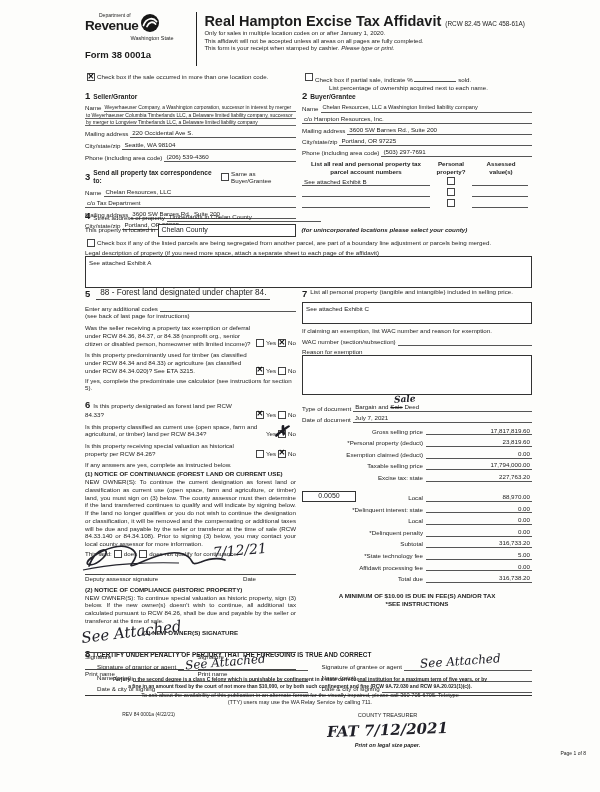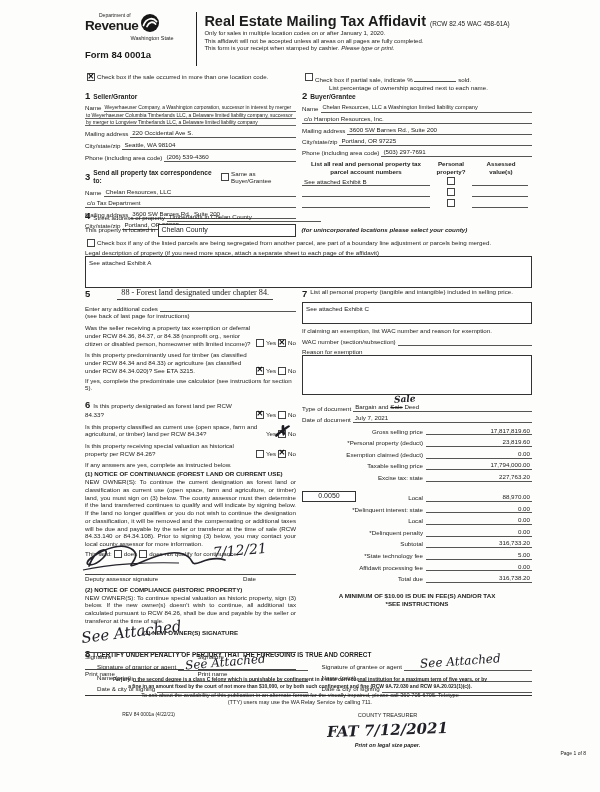--- a/index.html
+++ b/index.html
@@ -44,21 +44,21 @@
   .phead{display:flex;text-align:center;font-weight:bold;}
   .pc1{width:128px;}.pc2{width:42px;}.pc3{width:58px;}
   .prow{display:flex;align-items:flex-end;height:11px;}
   .prow .pl{width:124px;border-bottom:1px solid #555;padding:0 2px;}
   .prow .pcb{width:42px;text-align:center;}
   .prow .pv{width:56px;border-bottom:1px solid #555;height:8px;}
   
   .box{border:1px solid #333;background:#fff;padding:2px 3px;}
   .county-box{border:1px solid #333;background:#fff;padding:1px 3px;min-width:130px;font-size:7px;}
   
-  .code{font-size:8.2px;border-bottom:1px solid #444;display:inline-block;padding:0 4px 1px 4px;margin-left:24px;font-family:Liberation Serif, serif;}
+  .code{font-size:8.2px;border-bottom:1px solid #444;display:inline-block;padding:0 4px 1px 4px;margin-left:3px;}
   .q{display:flex;align-items:flex-end;margin-top:4px;}
   .q .qt{flex:1;}
   
   .taxrow{display:flex;align-items:flex-end;margin-top:2.6px;height:9px;}
   .tlabel{flex:1;text-align:right;padding-right:3px;white-space:nowrap;}
   .tval{width:104px;border-bottom:1px solid #555;text-align:right;padding-right:2px;white-space:nowrap;}
   .ratebox{border:1px solid #333;background:#fff;width:52px;text-align:center;font-size:7px;flex:none;margin-right:4px;}
   
   .hw{font-family:"DejaVu Serif",serif;font-style:italic;color:#202028;}
   .sigline{border-bottom:1px solid #444;height:10px;}
@@ -96,25 +96,25 @@
             <div class="rev">Revenue</div>
           </div>
           <span style="margin-left:2px;">
             <svg width="20" height="20" viewBox="0 0 20 20">
                 <circle cx="10" cy="10" r="9" fill="#161616"></circle>
                 <path d="M3.5,12.5 C6,5 13,4 16.5,8.5 M7,13.5 C9,9 13,8 15.5,11" stroke="#fdfdfb" stroke-width="1.8" fill="none" stroke-linecap="round"></path>
               </svg>
           </span>
         </div>
         <div class="wa">Washington State</div>
-        <div class="formno">Form 84 0001a</div>
+        <div class="formno">Form 38 0001a</div>
       </div>
       <div class="vr"></div>
       <div>
-        <div class="t1"><span>Real Estate Mailing Tax Affidavit</span> <span class="tref">(RCW 82.45 WAC 458-61A)</span></div>
+        <div class="t1"><span>Real Hampton Excise Tax Affidavit</span> <span class="tref">(RCW 82.45 WAC 458-61A)</span></div>
         <div class="notes">
           <div>Only for sales in multiple location codes on or after January 1, 2020.</div>
           <div>This affidavit will not be accepted unless all areas on all pages are fully completed.</div>
           <div><span>This form is your receipt when stamped by cashier. </span><span class="i">Please type or print.</span></div>
         </div>
       </div>
     </div>
 
     <div class="topcb">
       <div class="half" style="width:218px;">

